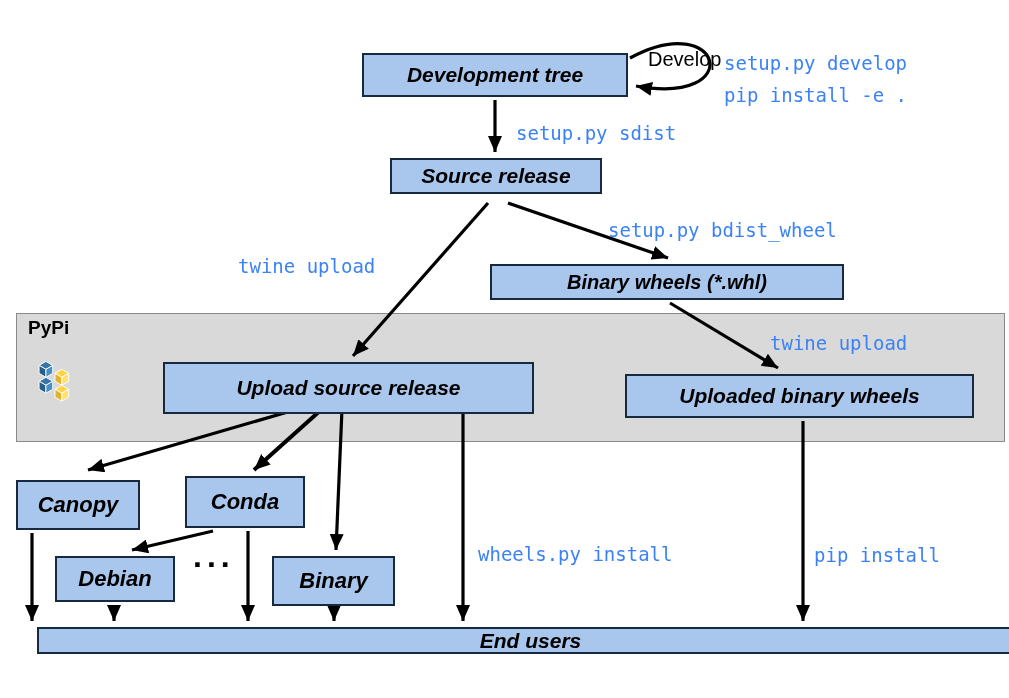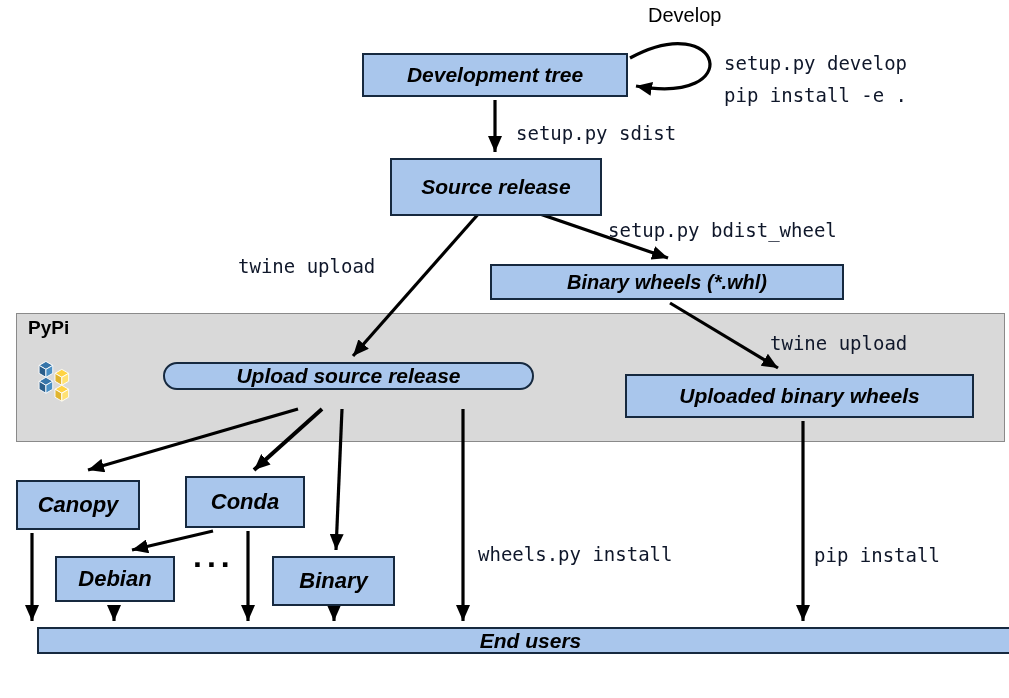--- a/index.html
+++ b/index.html
@@ -5,22 +5,22 @@
   html,body{margin:0;padding:0;background:#ffffff;}
   #canvas{position:relative;width:1009px;height:698px;background:#ffffff;overflow:hidden;
           font-family:"Liberation Sans",sans-serif;}
   .band{position:absolute;left:16px;top:313px;width:987px;height:127px;
         background:var(--band-fill,#d9d9d9);border:1px solid #8a8a8a;z-index:0;}
   #arrows{position:absolute;left:0;top:0;z-index:1;}
   .node{position:absolute;background:var(--node-fill,#a9c6ec);border:2px solid #16293f;
         display:flex;align-items:center;justify-content:center;font-weight:bold;
         color:#000;font-size:21px;z-index:2;box-sizing:border-box;font-style:italic;}
   .edge-label{position:absolute;font-family:"DejaVu Sans Mono",monospace;font-size:19px;
-        color:#0f172a;white-space:pre;z-index:2;}
-  .plain-label{position:absolute;font-size:20px;color:#000;z-index:2;white-space:pre;}
+        color:#3b82f6;white-space:pre;z-index:2;}
+  .plain-label{position:absolute;font-size:20px;color:#000;z-index:2;white-space:pre;margin-top:44px;}
   .pypi-label{position:absolute;left:28px;top:317px;font-size:19px;font-weight:bold;z-index:2;}
   .ellipsis{position:absolute;left:193px;top:538px;font-size:32px;font-weight:bold;
         letter-spacing:5px;z-index:2;}
   .logo{position:absolute;left:30px;top:358px;z-index:2;}
 </style>
 </head>
 <body>
 
 <div id="canvas" style="--node-fill: #a9c6ec; --band-fill: #d9d9d9;">
 
@@ -46,25 +46,25 @@
       <path d="M 32 533 L 32 621" marker-end="url(#ah)"></path>
       <path d="M 213 531 L 132 550" marker-end="url(#ah)"></path>
       <path d="M 248 531 L 248 621" marker-end="url(#ah)"></path>
       <path d="M 114 609 L 114 621" marker-end="url(#ah)"></path>
       <path d="M 334 609 L 334 621" marker-end="url(#ah)"></path>
     </g>
   </svg>
 
   <div class="node" style="left:362px;top:53px;width:266px;height:44px;">Development tree</div>
 
-  <div class="node" style="left:390px;top:158px;width:212px;height:58px;">Source release</div>
+  <div class="node" style="left:390px;top:158px;width:212px;height:36px;">Source release</div>
 
   <div class="node" style="left:490px;top:264px;width:354px;height:36px;font-size:20px;">Binary wheels (*.whl)</div>
 
-  <div class="node" style="left:163px;top:362px;width:371px;height:28px;border-radius:17px;">Upload source release</div>
+  <div class="node" style="left:163px;top:362px;width:371px;height:52px;">Upload source release</div>
 
   <div class="node" style="left:625px;top:374px;width:349px;height:44px;">Uploaded binary wheels</div>
 
   <div class="node" style="left:16px;top:480px;width:124px;height:50px;font-size:22px;">Canopy</div>
 
   <div class="node" style="left:185px;top:476px;width:120px;height:52px;font-size:22px;">Conda</div>
 
   <div class="node" style="left:55px;top:556px;width:120px;height:46px;font-size:22px;">Debian</div>
 
   <div class="node" style="left:272px;top:556px;width:123px;height:50px;font-size:22px;">Binary</div>

